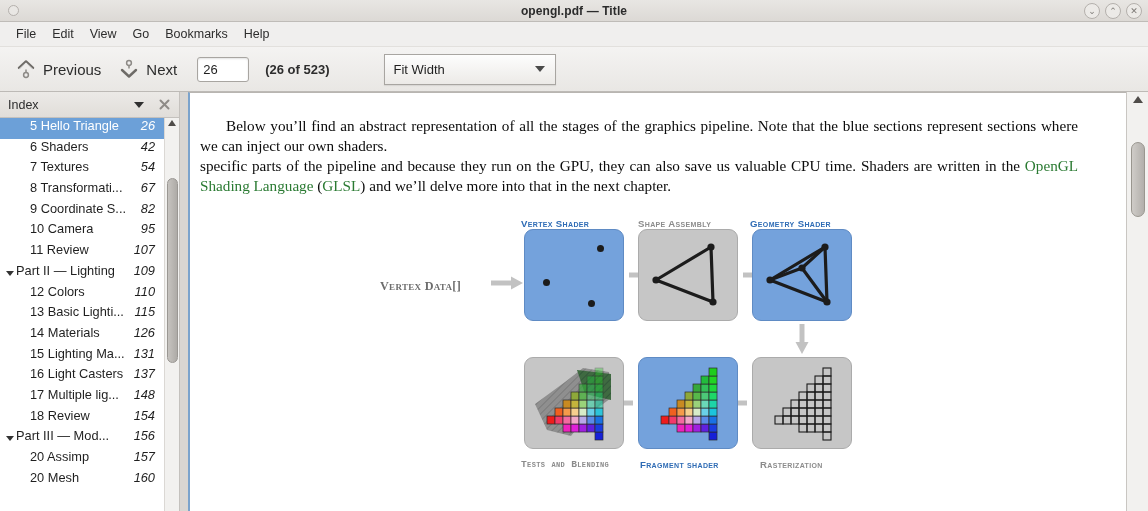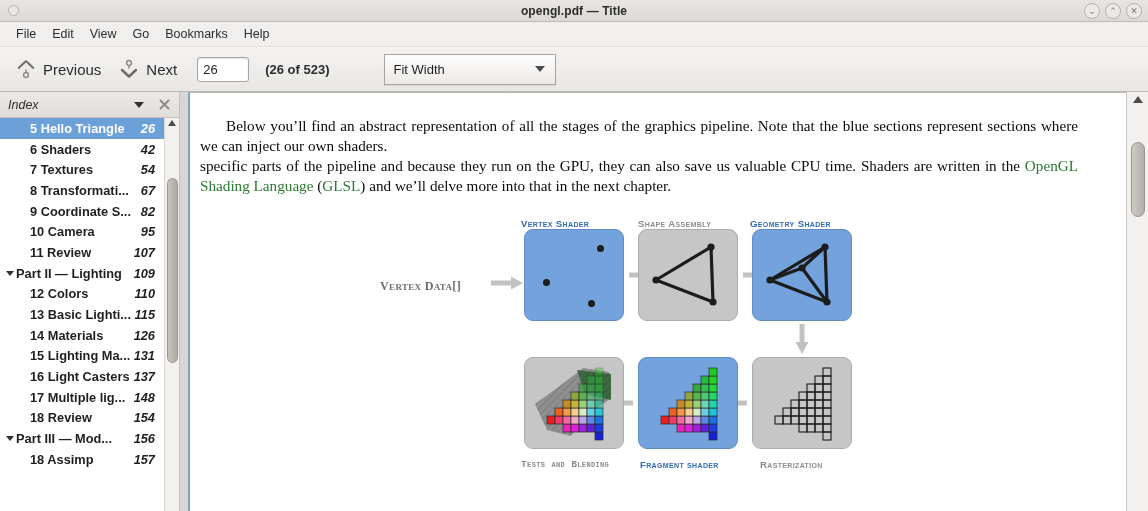--- a/index.html
+++ b/index.html
@@ -169,21 +169,20 @@
     background: linear-gradient(to bottom,#eceae7 0%, #e0ddd9 100%);
     border-bottom: 1px solid #c4c1bd;
     display: flex;
     align-items: center;
     padding: 0 8px;
   }
   .sidebar-title {
     font-size: 12.5px;
     color: #2d2d2d;
     flex: 1;
-    font-style: italic;
   }
   .sb-caret {
     width: 0; height: 0;
     border-left: 5px solid transparent;
     border-right: 5px solid transparent;
     border-top: 6px solid #303030;
     margin-right: 14px;
   }
   .sb-close {
     font-size: 13px;
@@ -198,27 +197,25 @@
     min-height: 0;
     background: #ffffff;
   }
   .index-list {
     flex: 1 1 auto;
     overflow: hidden;
     padding-top: 0px;
   }
   .index-row {
     display: flex;
-    align-items: center;
     height: 20.7px;
     padding-left: 4px;
     font-size: 12.8px;
     color: #1f1f1f;
     white-space: nowrap;
-    font-weight: bold;
   }
   .index-row.selected {
     background: #6ca0d8;
     color: #ffffff;
   }
   .twisty {
     width: 12px;
     flex: 0 0 12px;
     display: flex;
     align-items: center;
@@ -550,22 +547,28 @@
             <div class="index-row">
               <span class="twisty">
                 <span class="tri"></span>
               </span>
               <span class="idx-label">Part III — Mod...</span>
               <span class="idx-page">156</span>
             </div>
             <div class="index-row">
               <span class="twisty"></span>
               <span class="idx-indent"></span>
-              <span class="idx-label">18 Assimp</span>
+              <span class="idx-label">20 Assimp</span>
               <span class="idx-page">157</span>
+            </div>
+            <div class="index-row">
+              <span class="twisty"></span>
+              <span class="idx-indent"></span>
+              <span class="idx-label">20 Mesh</span>
+              <span class="idx-page">160</span>
             </div>
           </div>
         <div class="sb-scroll">
           <span class="arrow-up"></span>
           <div class="sb-thumb"></div>
         </div>
       </div>
     </div>
 
     <div class="doc-area">

